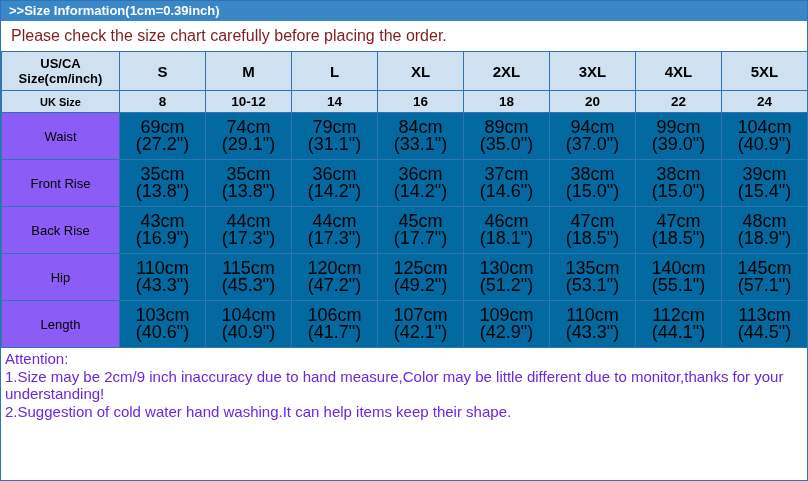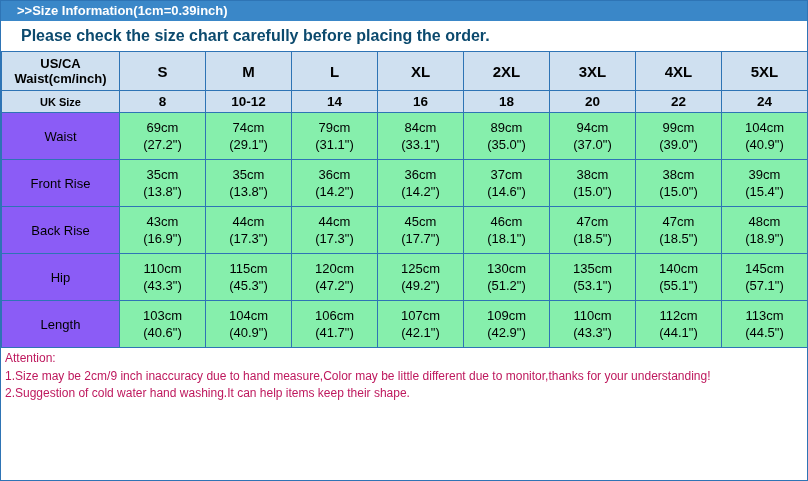--- a/index.html
+++ b/index.html
@@ -20,29 +20,29 @@
     height: 481px;
     box-sizing: border-box;
     border: 1px solid #2e74b5;
     background: #ffffff;
   }
   .banner {
     background: #3a87c8;
     color: #ffffff;
     font-size: 13px;
     font-weight: bold;
-    padding: 2px 4px 3px 16px;
+    padding: 2px 4px 3px 8px;
     line-height: 15px;
     letter-spacing: 0px;
   }
   .subtitle {
     font-size: 16px;
-    font-weight: bold;
-    color: #0c4a6e;
-    padding: 5px 6px 5px 20px;
+    font-weight: normal;
+    color: #7f1d1d;
+    padding: 5px 6px 5px 10px;
     line-height: 20px;
   }
   table.size-chart {
     border-collapse: collapse;
     width: 806px;
     table-layout: fixed;
     font-size: 13px;
   }
   table.size-chart td, table.size-chart th {
     border: 1px solid #2e74b5;
@@ -78,32 +78,32 @@
     font-weight: bold;
     font-size: 13.5px;
     height: 21px;
   }
   .row-label {
     background: #8b5cf6;
     font-size: 13px;
     height: 46px;
   }
   .data-cell {
-    background: #86efac;
-    font-size: 13px;
+    background: #0369a1;
+    font-size: 18px;
     line-height: 17px;
     height: 46px;
   }
   .data-cell .v1 { display: block; }
   .data-cell .v2 { display: block; }
   .notes {
     padding: 2px 4px 0 4px;
-    font-size: 12px;
+    font-size: 15px;
     line-height: 17.5px;
-    color: #be185d;
+    color: #6d28d9;
   }
   .notes div { margin: 0; }
 </style>
 </head>
 <body>
 
 <div class="page">
 
   <div class="banner">&gt;&gt;Size Information(1cm=0.39inch)</div>
 
@@ -118,21 +118,21 @@
         <col class="data-col">
       <col class="data-col">
         <col class="data-col">
         <col class="data-col">
         <col class="data-col">
     </colgroup>
     <tbody>
       <tr>
         <td class="hdr-label">
           <span>US/CA</span><br>
-          <span>Waist(cm/inch)</span>
+          <span>Size(cm/inch)</span>
         </td>
         <td class="hdr-cell">S</td>
         <td class="hdr-cell">M</td>
         <td class="hdr-cell">L</td>
         <td class="hdr-cell">XL</td>
         <td class="hdr-cell">2XL</td>
         <td class="hdr-cell">3XL</td>
         <td class="hdr-cell">4XL</td>
         <td class="hdr-cell">5XL</td>
       </tr>

